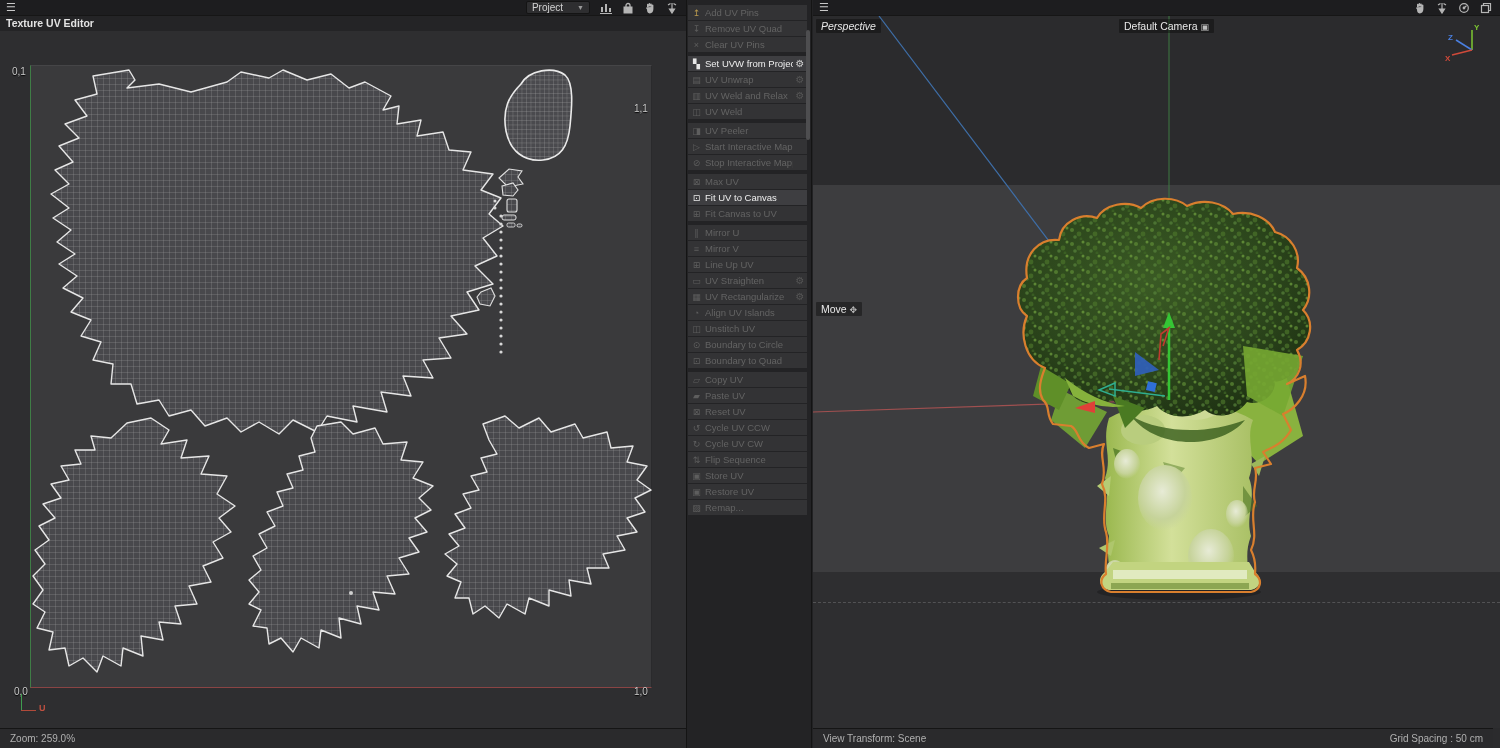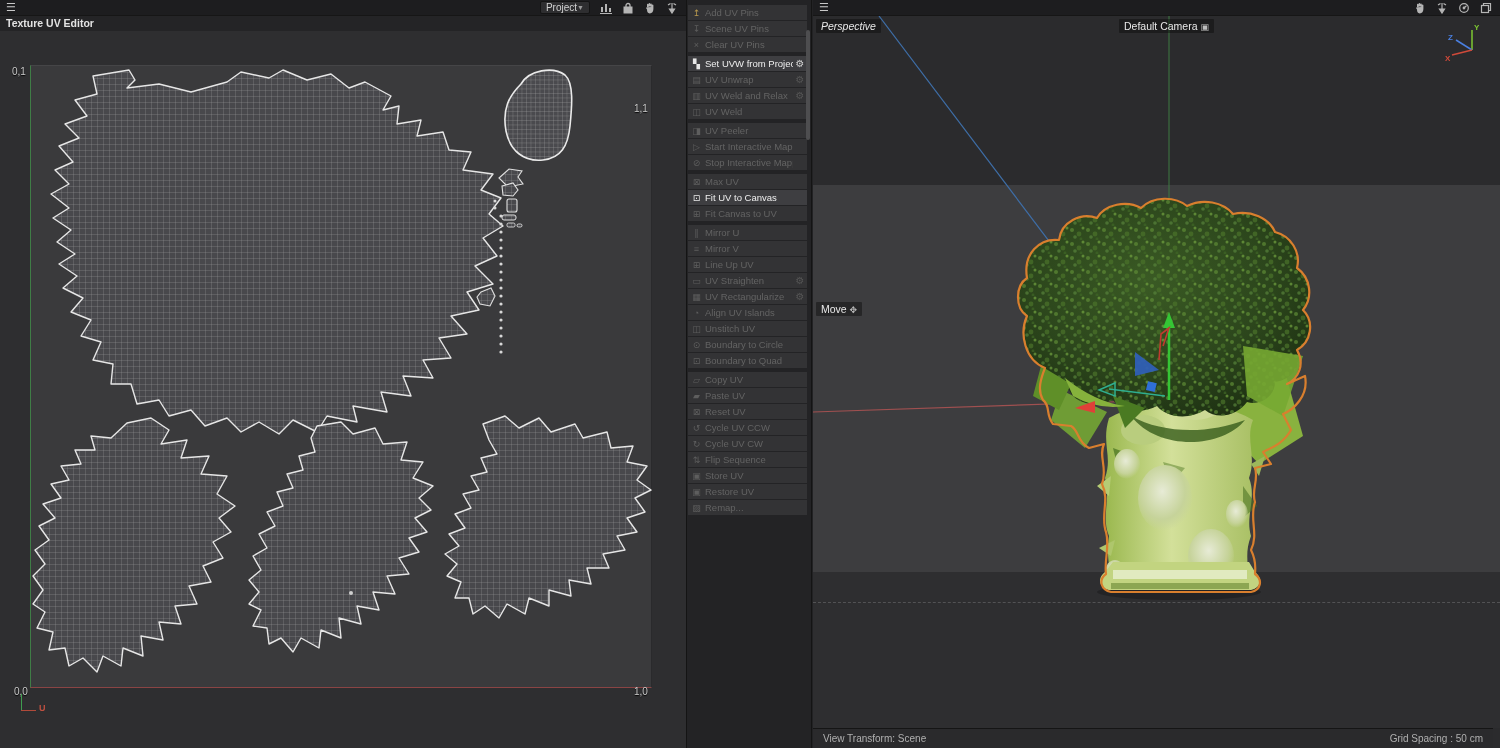--- a/index.html
+++ b/index.html
@@ -10,21 +10,21 @@
 
   
   .menubar{position:absolute;top:0;height:16px;background:#1d1d1f;display:flex;align-items:center;
            font-size:10.5px;color:#b4b4b4;border-bottom:1px solid #161616;}
   .hamburger{width:22px;text-align:center;color:#c9c9c9;font-size:11px;cursor:pointer;}
   .menu-items{display:flex;align-items:center;height:100%;}
   .menu-item{padding:0 11px;line-height:16px;cursor:pointer;white-space:nowrap;}
   .mb-right{margin-left:auto;display:flex;align-items:center;gap:9px;padding-right:8px;}
   .hicon{width:13px;height:13px;display:inline-flex;align-items:center;justify-content:center;cursor:pointer;}
   .hicon svg{width:12px;height:12px;}
-  .dropdown{display:flex;align-items:center;background:#2e2e30;border:1px solid #141414;
+  .dropdown{display:flex;align-items:center;gap:14px;background:#2e2e30;border:1px solid #141414;
             border-radius:2px;height:13px;padding:0 5px;font-size:10px;color:#d2d2d2;cursor:pointer;}
   .dropdown .chev{font-size:7px;color:#9a9a9a;}
 
   
   .left-panel{left:0;top:0;width:686px;height:748px;background:#2e2e30;}
   .uv-title{left:0;top:16px;width:686px;height:15px;background:#242426;color:#e3e3e3;
             font-size:10.5px;font-weight:bold;line-height:15px;padding-left:6px;}
   .canvas-wrap{left:0;top:31px;width:686px;height:696px;background:#2e2e30;}
   .uv-canvas{left:30px;top:34px;width:622px;height:623px;background:#3a3a3c;
              border-left:1px solid #3f7d46;border-bottom:1px solid #8a4444;
@@ -196,33 +196,36 @@
       <span class="corner" style="left:14px;top:655px;">0,0</span>
       <span class="corner" style="left:634px;top:655px;">1,0</span>
 
       <div class="axis-widget" style="top:663px;">
         <div class="v"></div>
         <div class="h"></div>
         <div class="u">U</div>
       </div>
     </div>
 
+    <div class="statusbar" style="left:0;width:686px;">
+      <span>Zoom: 259.0%</span>
+    </div>
   </div>
 
   <div class="abs cmd-panel">
     <div class="cmd-list">
 
     <div class="cmd-row disabled gold">
         <span class="cmd-ic">↥</span>
         <span class="cmd-label">Add UV Pins</span>
         <span class="cmd-gear">⚙</span>
       </div>
         <div class="cmd-row disabled">
         <span class="cmd-ic">↧</span>
-        <span class="cmd-label">Scene UV Pins</span>
+        <span class="cmd-label">Remove UV Quad</span>
         <span class="cmd-gear">⚙</span>
       </div>
         <div class="cmd-row disabled sep-after">
         <span class="cmd-ic">×</span>
         <span class="cmd-label">Clear UV Pins</span>
         <span class="cmd-gear">⚙</span>
       </div>
         <div class="cmd-row enabled has-gear gear-bright">
         <span class="cmd-ic">▚</span>
         <span class="cmd-label">Set UVW from Projection</span>

